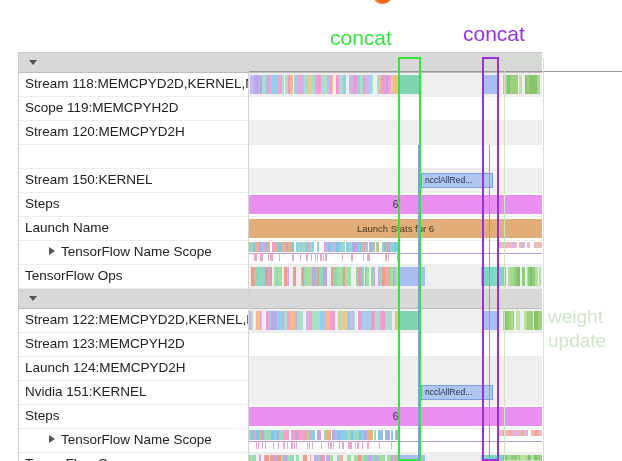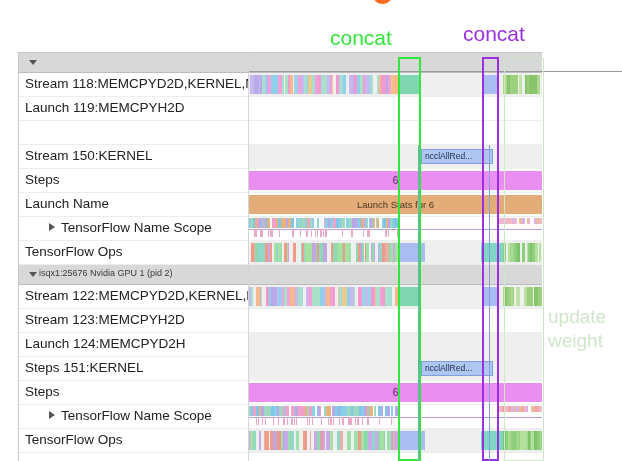--- a/index.html
+++ b/index.html
@@ -67,22 +67,22 @@
 <body>
 
 <div id="root">
 
   <div class="orange-blob"></div>
 
   <div class="ann ann-concat">concat</div>
   <div class="ann ann-split">concat</div>
   <div class="ann ann-nccl">nccl</div>
   <div class="ann ann-weight">
+    <span>weight</span>
     <span>update</span>
-    <span>weight</span>
   </div>
 
   <div id="panel">
     <div id="rows-host">
         <div class="grp">
           <div class="caret"></div>
         </div>
         <div class="row shade">
           <div class="lbl">Stream 118:MEMCPYD2D,KERNEL,ME</div>
           <div class="track">
@@ -148,21 +148,25 @@
             <div class="solidbar" style="left: 265px; top: 2px; width: 4px; height: 19px; background: rgb(155, 208, 124);"></div>
             <div class="solidbar" style="left: 270px; top: 2px; width: 3px; height: 19px; background: rgb(192, 226, 166);"></div>
             <div class="solidbar" style="left: 276px; top: 2px; width: 2px; height: 19px; background: rgb(136, 196, 107);"></div>
             <div class="solidbar" style="left: 278px; top: 2px; width: 2px; height: 19px; background: rgb(155, 208, 124);"></div>
             <div class="solidbar" style="left: 280px; top: 2px; width: 4px; height: 19px; background: rgb(136, 196, 107);"></div>
             <div class="solidbar" style="left: 284px; top: 2px; width: 4px; height: 19px; background: rgb(136, 196, 107);"></div>
             <div class="solidbar" style="left: 288px; top: 2px; width: 3px; height: 19px; background: rgb(174, 217, 142);"></div>
           </div>
         </div>
         <div class="row">
-          <div class="lbl">Launch 119:MEMCPYH2D</div>
+          <div class="lbl">Scope 119:MEMCPYH2D</div>
+          <div class="track"></div>
+        </div>
+        <div class="row shade">
+          <div class="lbl">Stream 120:MEMCPYD2H</div>
           <div class="track"></div>
         </div>
         <div class="row">
           <div class="track"></div>
         </div>
         <div class="row shade">
           <div class="lbl">Stream 150:KERNEL</div>
           <div class="track">
             <div class="ncclbox" style="left: 172px; top: 4px; width: 72px; height: 15px;">ncclAllRed...</div>
           </div>
@@ -383,21 +387,20 @@
             <div class="solidbar" style="left: 281px; top: 2px; width: 2px; height: 19px; background: rgb(124, 196, 107);"></div>
             <div class="solidbar" style="left: 283px; top: 2px; width: 1px; height: 19px; background: rgb(143, 207, 124);"></div>
             <div class="solidbar" style="left: 284px; top: 2px; width: 2px; height: 19px; background: rgb(143, 207, 124);"></div>
             <div class="solidbar" style="left: 286px; top: 2px; width: 2px; height: 19px; background: rgb(182, 224, 160);"></div>
             <div class="solidbar" style="left: 288px; top: 2px; width: 1px; height: 19px; background: rgb(182, 224, 160);"></div>
             <div class="solidbar" style="left: 290px; top: 2px; width: 2px; height: 19px; background: rgb(182, 224, 160);"></div>
           </div>
         </div>
         <div class="grp">
           <div class="caret"></div>
-          <div class="gtxt">isqx1:25676 Nvidia GPU 1 (pid 2)</div>
         </div>
         <div class="row shade">
           <div class="lbl">Stream 122:MEMCPYD2D,KERNEL,MI</div>
           <div class="track">
             <div class="solidbar" style="left: 0px; top: 2px; width: 2px; height: 19px; background: rgb(199, 184, 240);"></div>
             <div class="solidbar" style="left: 2px; top: 2px; width: 2px; height: 19px; background: rgb(168, 224, 200);"></div>
             <div class="solidbar" style="left: 7px; top: 2px; width: 4px; height: 19px; background: rgb(247, 185, 138);"></div>
             <div class="solidbar" style="left: 11px; top: 2px; width: 1px; height: 19px; background: rgb(242, 160, 216);"></div>
             <div class="solidbar" style="left: 12px; top: 2px; width: 1px; height: 19px; background: rgb(168, 224, 200);"></div>
             <div class="solidbar" style="left: 17px; top: 2px; width: 3px; height: 19px; background: rgb(242, 154, 208);"></div>
@@ -466,21 +469,21 @@
         </div>
         <div class="row">
           <div class="lbl">Stream 123:MEMCPYH2D</div>
           <div class="track"></div>
         </div>
         <div class="row shade">
           <div class="lbl">Launch 124:MEMCPYD2H</div>
           <div class="track"></div>
         </div>
         <div class="row shade">
-          <div class="lbl">Steps 151:KERNEL</div>
+          <div class="lbl">Nvidia 151:KERNEL</div>
           <div class="track">
             <div class="ncclbox" style="left: 172px; top: 4px; width: 72px; height: 15px;">ncclAllRed...</div>
           </div>
         </div>
         <div class="row">
           <div class="lbl">Steps</div>
           <div class="track">
             <div class="stepbar" style="left: 0px; top: 2px; width: 293px; height: 19px;">6</div>
           </div>
         </div>

